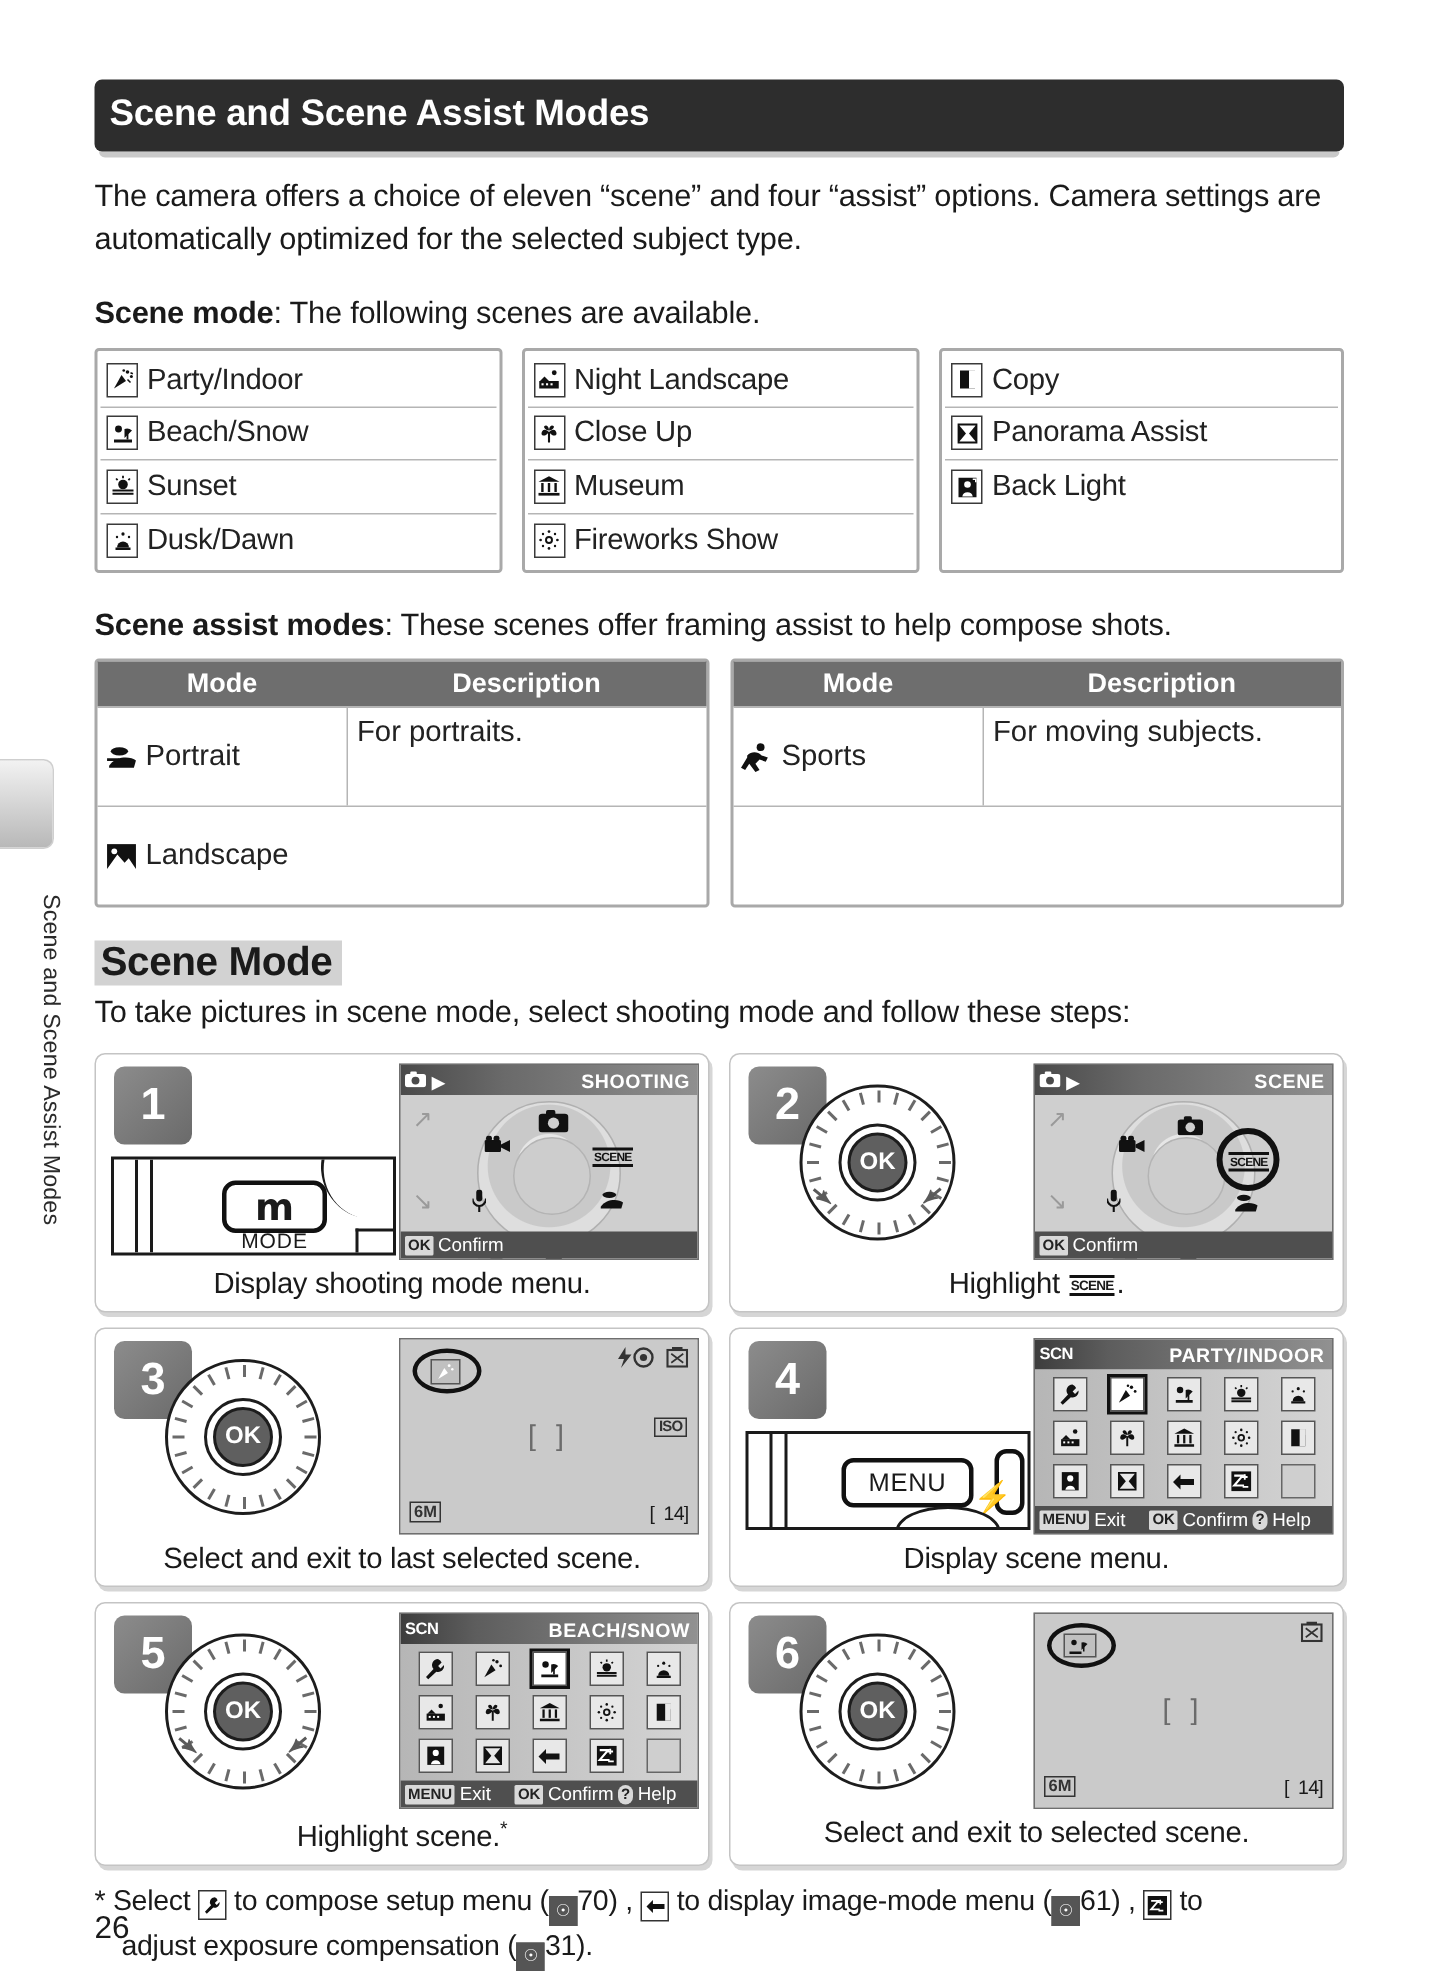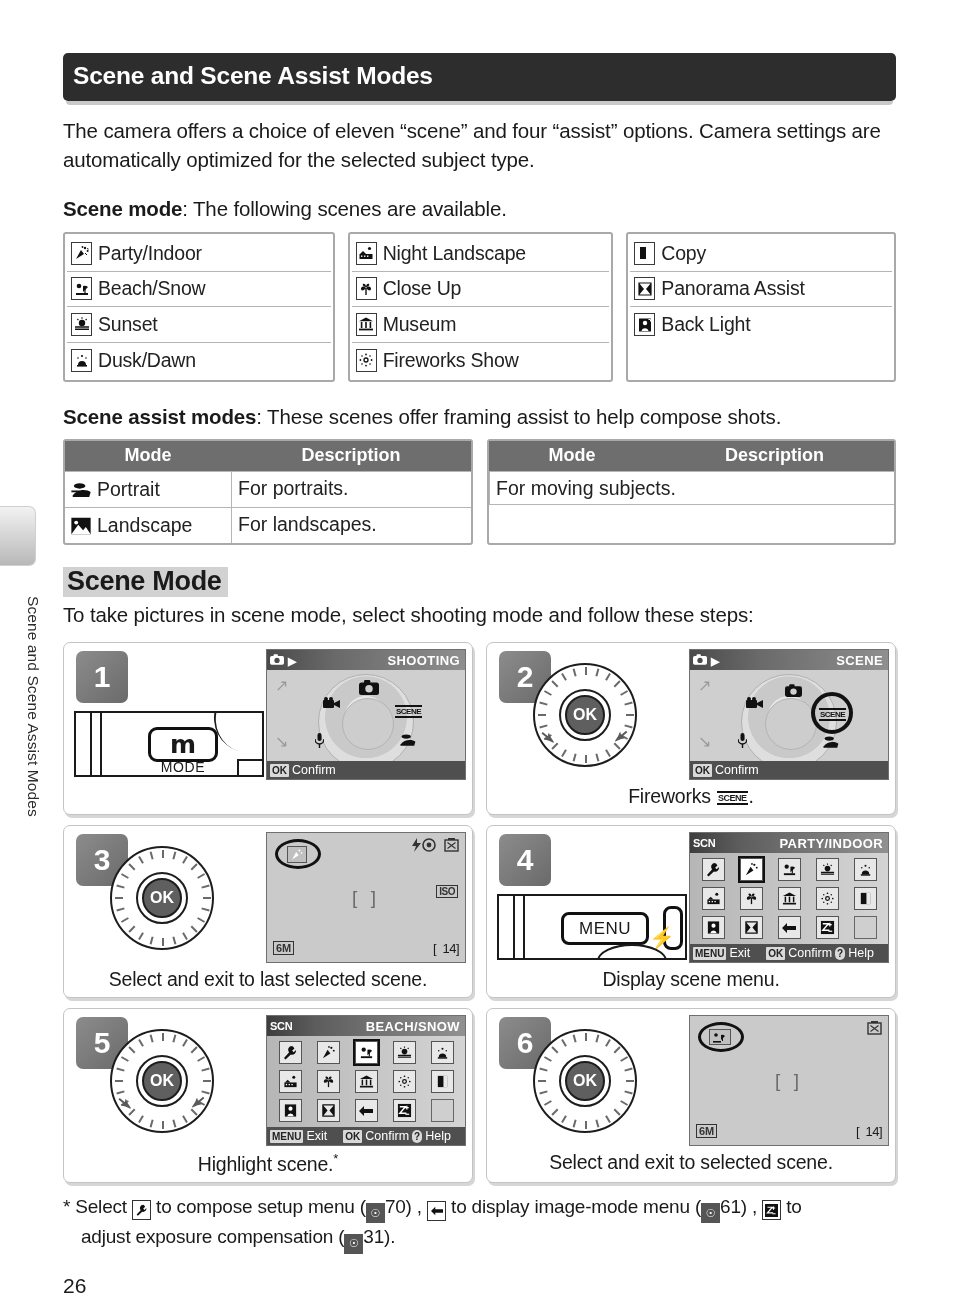--- a/index.html
+++ b/index.html
@@ -75,21 +75,21 @@
   }
   .ic svg { display:block; }
 
   
   .assist-wrap { display:flex; gap:14px; margin-top:8px; }
   .atbl { border:2px solid #a9a9a9; border-radius:3px; background:#fff; }
   .a1 { width:410px; } .a2 { width:409px; }
   .ahead { display:flex; background:#6e6e6e; color:#fff; font-weight:bold; font-size:18px; }
   .ahead div { padding:4px 0 5px; text-align:center; }
   .arow { display:flex; border-top:1px solid #b5b5b5; }
-  .arow .m { display:flex; align-items:center; gap:5px; padding:6px 4px; font-size:19.5px; color:#222; }
+  .arow .m { display:flex; align-items:center; gap:5px; padding:21px 4px; font-size:19.5px; color:#222; }
   .arow .d { padding:3px 6px; font-size:19.5px; color:#222; border-left:1px solid #b5b5b5; line-height:26px;}
   .a1 .ahead div:nth-child(1), .a1 .m { width:166px; }
   .a1 .ahead div:nth-child(2), .a1 .d { width:240px; }
   .a2 .ahead div:nth-child(1), .a2 .m { width:166px; }
   .a2 .ahead div:nth-child(2), .a2 .d { width:239px; }
 
   
   .h2 {
     font-size:27px; font-weight:bold; margin-top:22px;
     display:inline-block; background:#d2d2d2; padding:1px 6px 2px 4px;
@@ -419,30 +419,38 @@
         <div class="m">
           <span class="ic" style="border:none;width:23px;height:23px">
             <svg width="22" height="20" viewBox="0 0 16 14">
                 <rect x="1" y="1" width="14" height="12" fill="#111"></rect>
                 <circle cx="4.5" cy="4.5" r="1.4" fill="#fff"></circle>
                 <path d="M1 13 L6 6 L9.5 10 L11.5 7.8 L15 13z" fill="#fff"></path>
               </svg>
           </span>
           <span>Landscape</span>
         </div>
-        <div class="d">For landscapes.</div>
       </div>
     </div>
 
     <div class="atbl a2">
       <div class="ahead">
         <div>Mode</div>
         <div>Description</div>
       </div>
       <div class="arow">
+        <div class="m">
+          <span class="ic" style="border:none;width:23px;height:23px">
+            <svg width="22" height="22" viewBox="0 0 16 16">
+                <circle cx="9.5" cy="3" r="1.9" fill="#111"></circle>
+                <path d="M3 7 c2-2 5-2 7 0 l3 1 -1 2 -3-1 -2 2 2 3 -2 1 -3-4 -2 3 -2-1 3-5z" fill="#111"></path>
+              </svg>
+          </span>
+          <span>Sports</span>
+        </div>
         <div class="d">For moving subjects.</div>
       </div>
       <div class="arow">
       </div>
     </div>
   </div>
 
   <div class="h2wrap">
     <span class="h2">Scene Mode</span>
   </div>
@@ -525,20 +533,21 @@
                   <circle cx="4" cy="4" r="1.4" fill="#fff"></circle>
                   <path d="M0 14 L6 6 L9.5 10.5 L11.5 8 L16 14z" fill="#fff"></path>
                 </svg></span>
           </div>
           <div class="lcd-foot">
             <span class="kbd">OK</span>
             <span>Confirm</span>
           </div>
         </div>
       </div>
+      <div class="cap">Display shooting mode menu.</div>
     </div>
 
     <div class="step">
       <div class="step-top">
         <div class="step-left">
           <div class="num">2</div>
           <div class="rotary">
             <div class="outer"></div>
             <span class="tick" style="transform: rotate(0deg);"></span>
               <span class="tick" style="transform: rotate(15deg);"></span>
@@ -633,21 +642,21 @@
                   <path d="M0 14 L6 6 L9.5 10.5 L11.5 8 L16 14z" fill="#fff"></path>
                 </svg></span>
           </div>
           <div class="lcd-foot">
             <span class="kbd">OK</span>
             <span>Confirm</span>
           </div>
         </div>
       </div>
       <div class="cap">
-        <span>Fireworks</span>
+        <span>Highlight</span>
         <span style="display:inline-block;border-top:2px solid #111;border-bottom:2px solid #111;font-size:9px;font-weight:bold;letter-spacing:-.5px;padding:0 1px;vertical-align:2px;margin:0 1px;">SCENE</span><span>.</span>
       </div>
     </div>
 
     <div class="step">
       <div class="step-top">
         <div class="step-left">
           <div class="num">3</div>
           <div class="rotary">
             <div class="outer"></div>

